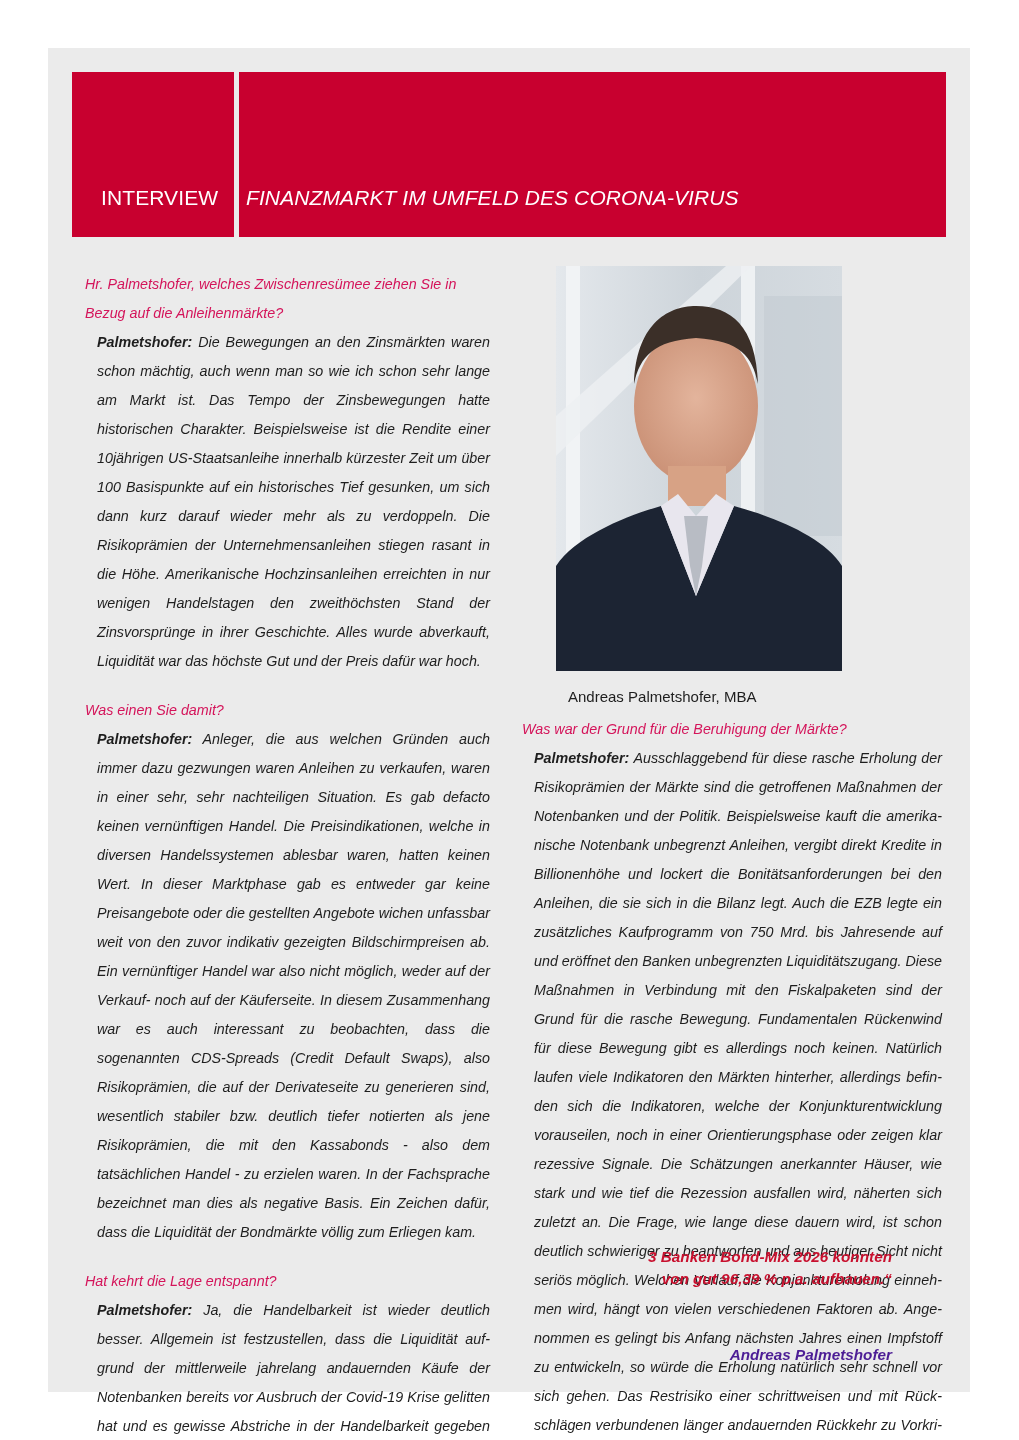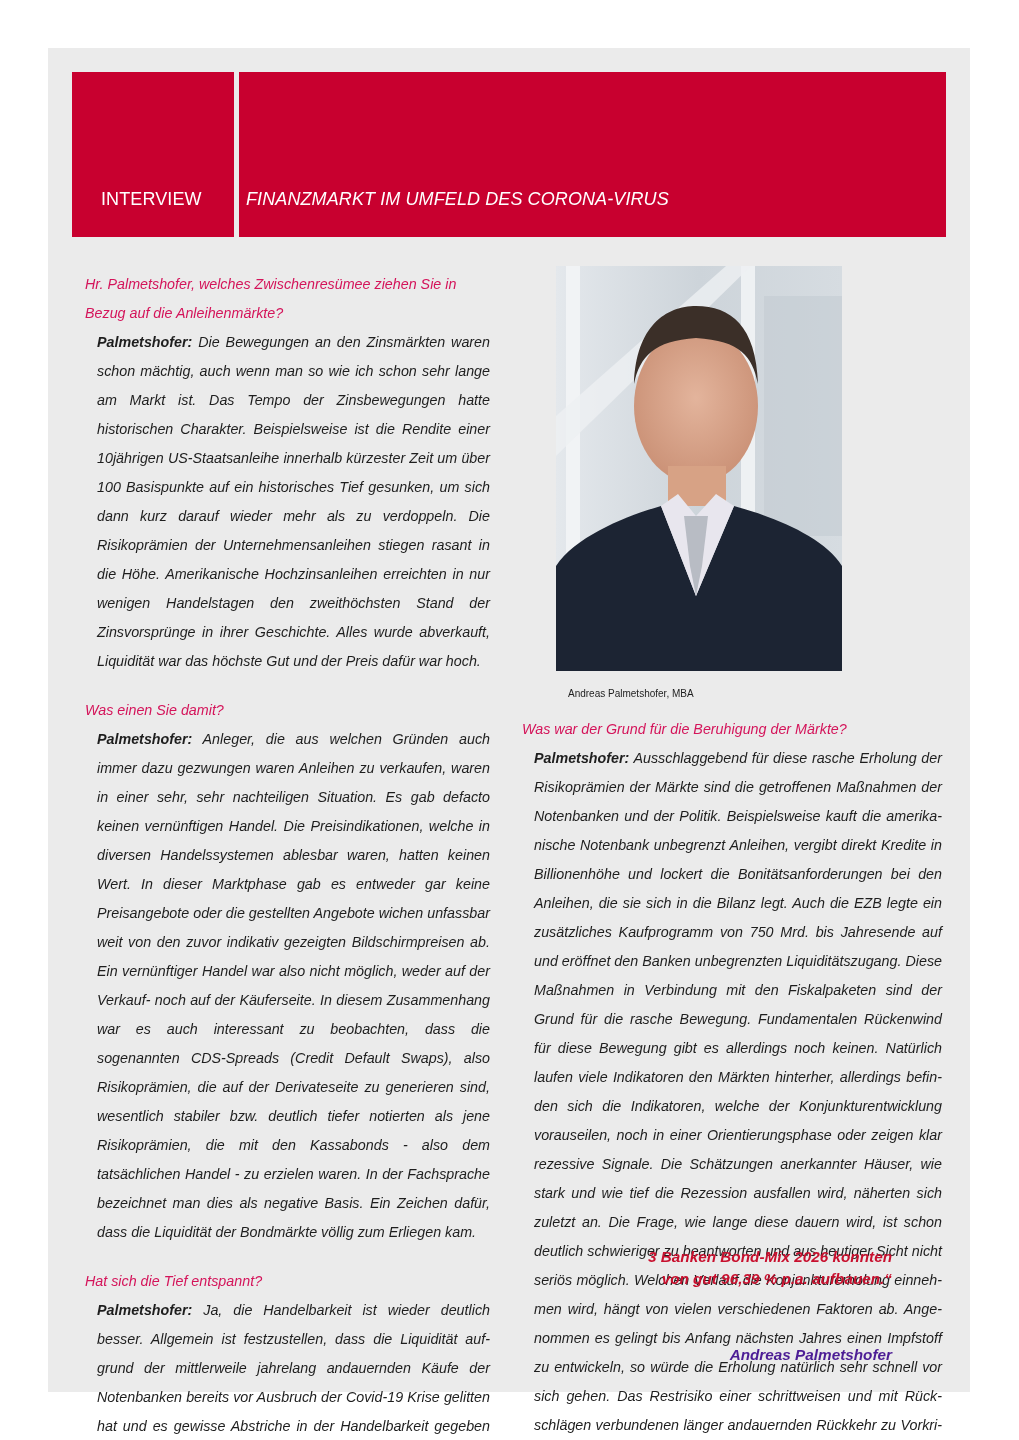--- a/index.html
+++ b/index.html
@@ -2,31 +2,31 @@
 <html><head>
   <meta charset="utf-8">
   <style>
     html, body { margin: 0; padding: 0; background: #ffffff; }
     body { width: 1019px; height: 1440px; position: relative; overflow: hidden;
       font-family: "Liberation Sans", sans-serif; }
     .panel { position: absolute; left: 48px; top: 48px; width: 922px; height: 1344px; background: #ebebeb; }
     .hdr-box { position: absolute; top: 72px; height: 165px; background: #c8002f; color: #fff; }
     .hdr-left { left: 72px; width: 162px; }
     .hdr-right { left: 239px; width: 707px; }
-    .hdr-text { position: absolute; bottom: 27px; font-size: 18px; letter-spacing: 0.1px; white-space: nowrap; }
+    .hdr-text { position: absolute; bottom: 27px; font-size: 21px; letter-spacing: 0.1px; white-space: nowrap; }
     .hdr-left .hdr-text { left: 29px; }
     .hdr-right .hdr-text { left: 7px; font-style: italic; }
     .col { position: absolute; font-size: 14.3px; line-height: 29px; color: #1e1e1e; text-align: justify; }
     .col-left { left: 85px; top: 270px; width: 405px; }
     .col-right { left: 522px; top: 715px; width: 420px; }
     .q { color: #d4145a; font-style: italic; text-align: left; }
     .a { margin: 0 0 20px 12px; hyphens: manual; font-style: italic; }
     .speaker { font-weight: bold; }
     .photo { position: absolute; left: 556px; top: 266px; width: 286px; height: 405px; overflow: hidden; background: #d9dee3; }
-    .caption { position: absolute; left: 568px; top: 688px; font-size: 10px; color: #1e1e1e; }
+    .caption { position: absolute; left: 568px; top: 688px; font-size: 15px; color: #1e1e1e; }
     .quote { position: absolute; right: 127px; top: 1246px; width: 360px; text-align: right;
       color: #c8102e; font-weight: bold; font-style: italic; font-size: 15.3px; line-height: 22.3px; }
     .quote-author { position: absolute; right: 127px; top: 1346px; text-align: right;
       color: #4c1d95; font-weight: bold; font-style: italic; font-size: 15.3px; }
   </style>
 </head>
 <body>
 
 <div class="panel"></div>
 
@@ -40,21 +40,21 @@
 <div class="col col-left">
   <div>
     <div class="q">Hr. Palmetshofer, welches Zwischenresümee ziehen Sie in Bezug auf die Anleihenmärkte?</div>
     <p class="a"><span class="speaker">Palmetshofer:</span><span> Die Bewegungen an den Zinsmärkten wa­ren schon mächtig, auch wenn man so wie ich schon sehr lange am Markt ist. Das Tempo der Zinsbewegungen hatte historischen Charakter. Beispielsweise ist die Rendite ei­ner 10jährigen US-Staatsanleihe innerhalb kürzester Zeit um über 100 Basispunkte auf ein historisches Tief gesun­ken, um sich dann kurz darauf wieder mehr als zu verdop­peln. Die Risikoprämien der Unternehmensanleihen stie­gen rasant in die Höhe. Amerikanische Hochzinsanleihen erreichten in nur wenigen Handelstagen den zweithöchs­ten Stand der Zinsvorsprünge in ihrer Geschichte. Alles wurde abverkauft, Liquidität war das höchste Gut und der Preis dafür war hoch.</span></p>
   </div>
   <div>
     <div class="q">Was einen Sie damit?</div>
     <p class="a"><span class="speaker">Palmetshofer:</span><span> Anleger, die aus welchen Gründen auch immer dazu gezwungen waren Anleihen zu verkaufen, waren in einer sehr, sehr nachteiligen Situation. Es gab defacto keinen vernünftigen Handel. Die Preisindikationen, welche in diversen Handelssystemen ablesbar waren, hat­ten keinen Wert. In dieser Marktphase gab es entweder gar keine Preisangebote oder die gestellten Angebote wi­chen unfassbar weit von den zuvor indikativ gezeigten Bildschirmpreisen ab. Ein vernünftiger Handel war also nicht möglich, weder auf der Verkauf- noch auf der Käufer­seite. In diesem Zusammenhang war es auch interessant zu beobachten, dass die sogenannten CDS-Spreads (Credit Default Swaps), also Risikoprämien, die auf der Derivateseite zu generieren sind, wesentlich stabiler bzw. deutlich tiefer notierten als jene Risikoprämien, die mit den Kassabonds - also dem tatsächlichen Handel - zu erzielen waren. In der Fachsprache bezeichnet man dies als nega­tive Basis. Ein Zeichen dafür, dass die Liquidität der Bond­märkte völlig zum Erliegen kam.</span></p>
   </div>
   <div>
-    <div class="q">Hat sich die Tief entspannt?</div>
+    <div class="q">Hat kehrt die Lage entspannt?</div>
     <p class="a"><span class="speaker">Palmetshofer:</span><span> Ja, die Handelbarkeit ist wieder deutlich besser. Allgemein ist festzustellen, dass die Liquidität auf­grund der mittlerweile jahrelang andauernden Käufe der Notenbanken bereits vor Ausbruch der Covid-19 Krise gelitten hat und es gewisse Abstriche in der Handelbarkeit gegeben hatte. Seit Anfang April hat sich die Lage im Ver­gleich zum März allerdings deutlich entspannt und die Li­quidität kehrt langsam zurück, auch wenn man weiterhin viel Geduld und Gefühl mitbringen muss. Wir haben ja das turbulente Umfeld speziell auch mit der Brille der Chancen gesehen und einen Laufzeitenfonds aufgelegt. Für den soeben gestarteten 3 Banken Bond-Mix 2026 konnten wir unsere Zielgewichtungen weitestgehend erreichen. Unterm Strich erzielten wir für unsere Investoren eine Portfolioren­dite für den gesamten Zeitraum von knapp über 1,90% p.a.</span></p>
   </div>
 </div>
 
 <div class="photo" title="Portrait photo of Andreas Palmetshofer">
   <svg width="286" height="405" viewBox="0 0 286 405" xmlns="http://www.w3.org/2000/svg">
     <defs>
       <linearGradient id="bg" x1="0" y1="0" x2="1" y2="0">
         <stop offset="0" stop-color="#e4e8ec"></stop>
         <stop offset="0.5" stop-color="#cdd4da"></stop>

